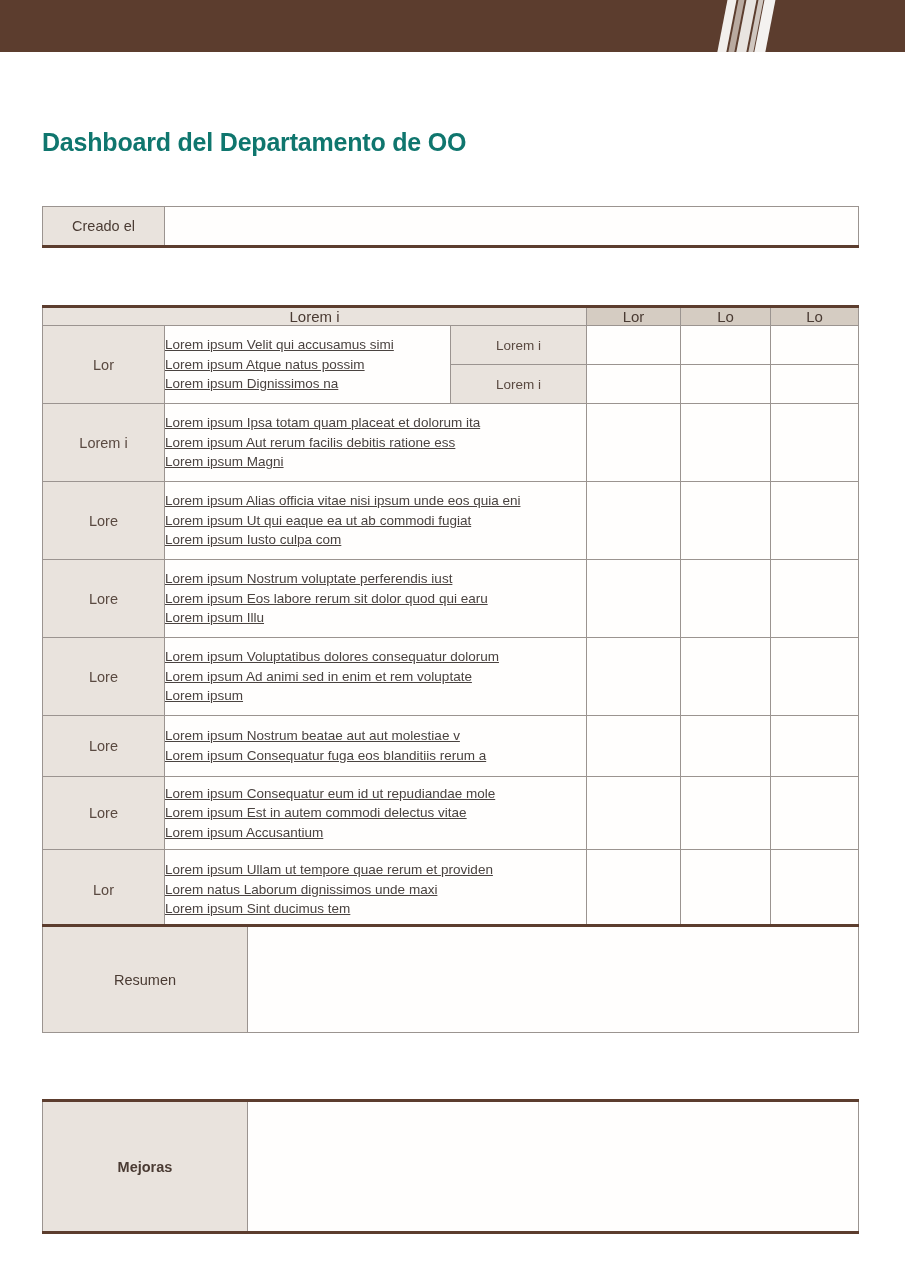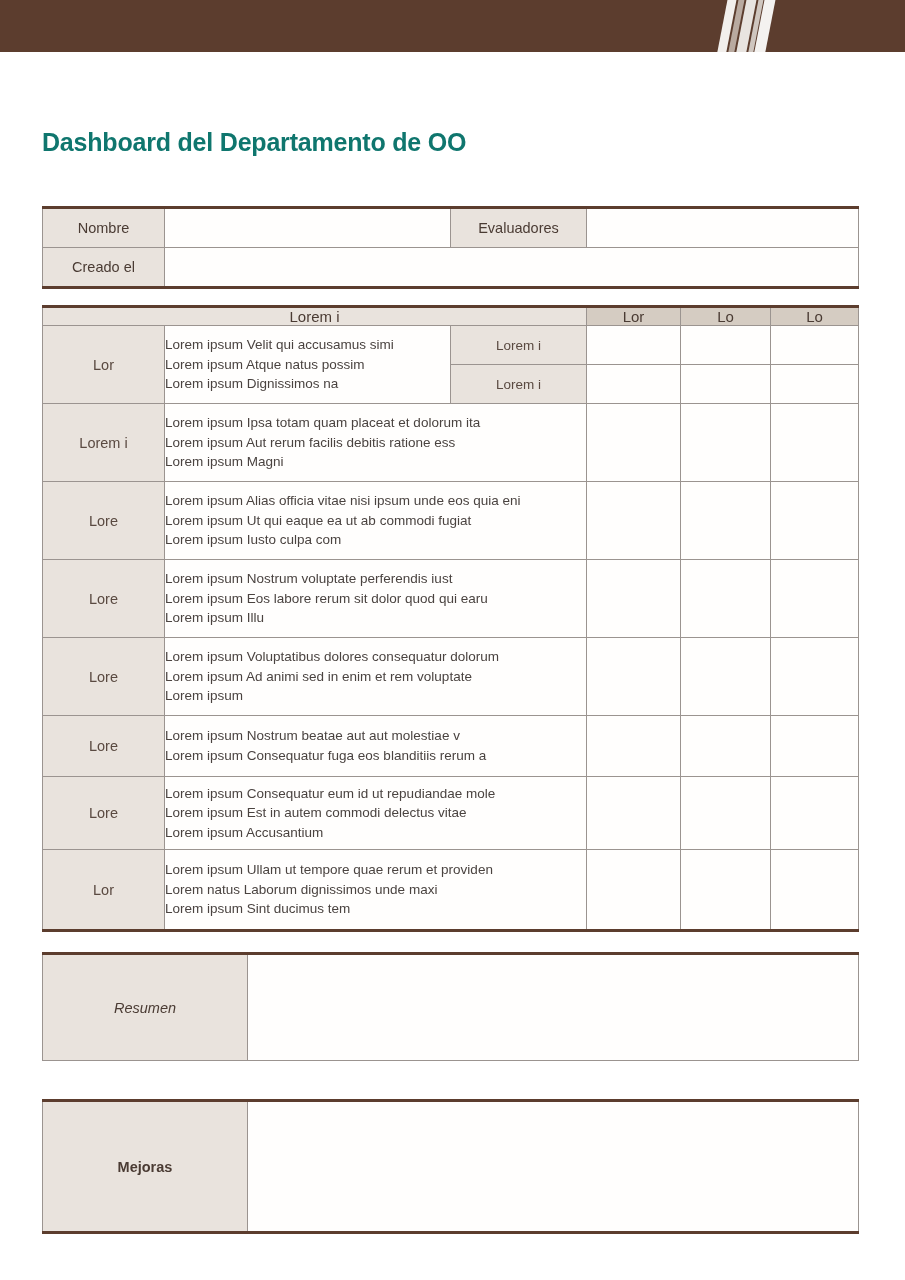--- a/index.html
+++ b/index.html
@@ -98,21 +98,21 @@
     padding: 10px;
   }
 
   .body-cell {
     padding: 9px 0 9px 10px;
     font-size: 13.5px;
     line-height: 1.45;
     color: #4a4340;
     background: #fffefd;
   }
-  .body-cell .ln { display: block; white-space: nowrap; }
+  .body-cell .ln { display: block; white-space: nowrap; text-decoration: underline; }
 
   .subcell {
     text-align: center;
     font-size: 13.5px;
     color: #5a4a41;
     background: #e9e3dd;
     padding: 11px 4px;
   }
 
   
@@ -124,21 +124,21 @@
 
   
   .bigbox {
     position: absolute;
     left: 42px;
     width: 816px;
     border-collapse: collapse;
     table-layout: fixed;
   }
   .bigbox td { border: 1px solid #9b9490; padding: 0; vertical-align: middle; }
-  #resumen-box { top: 952px; font-style: italic; }
+  #resumen-box { top: 924px; }
   #resumen-box td { height: 107px; }
   #mejoras-box { top: 1099px; }
   #mejoras-box td { height: 132px; font-weight: bold; }
 </style>
 </head>
 <body>
 
 <div class="banner">
   <div class="banner-stripe stripe-a"></div>
   <div class="banner-stripe stripe-b"></div>
@@ -150,26 +150,20 @@
 <div class="page-title">Dashboard del Departamento de OO</div>
 
 <table class="tbl" id="meta-table">
   <colgroup>
     <col style="width:122px">
       <col style="width:286px">
     <col style="width:136px">
       <col style="width:272px">
   </colgroup>
   <tbody>
-    <tr>
-      <td class="fill-label lbl rule-top">Nombre</td>
-      <td class="fill-white rule-top"></td>
-      <td class="fill-label lbl rule-top">Evaluadores</td>
-      <td class="fill-white rule-top"></td>
-    </tr>
     <tr>
       <td class="fill-label lbl rule-bottom">Creado el</td>
       <td class="fill-white rule-bottom" colspan="3"></td>
     </tr>
   </tbody>
 </table>
 
 <table class="tbl" id="main-table">
   <colgroup>
     <col style="width:122px">

